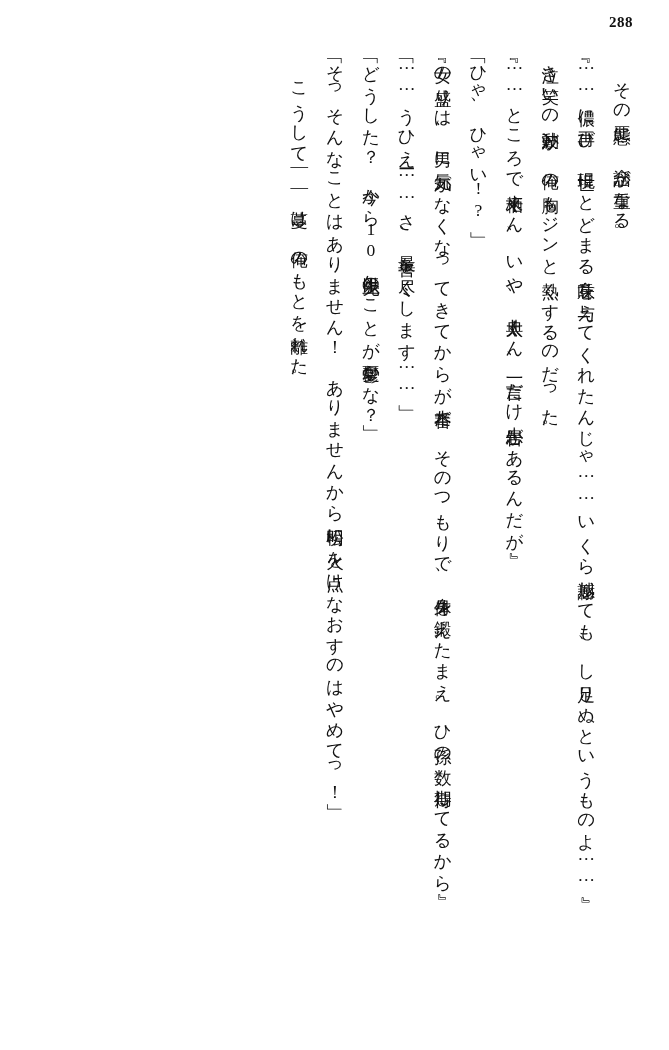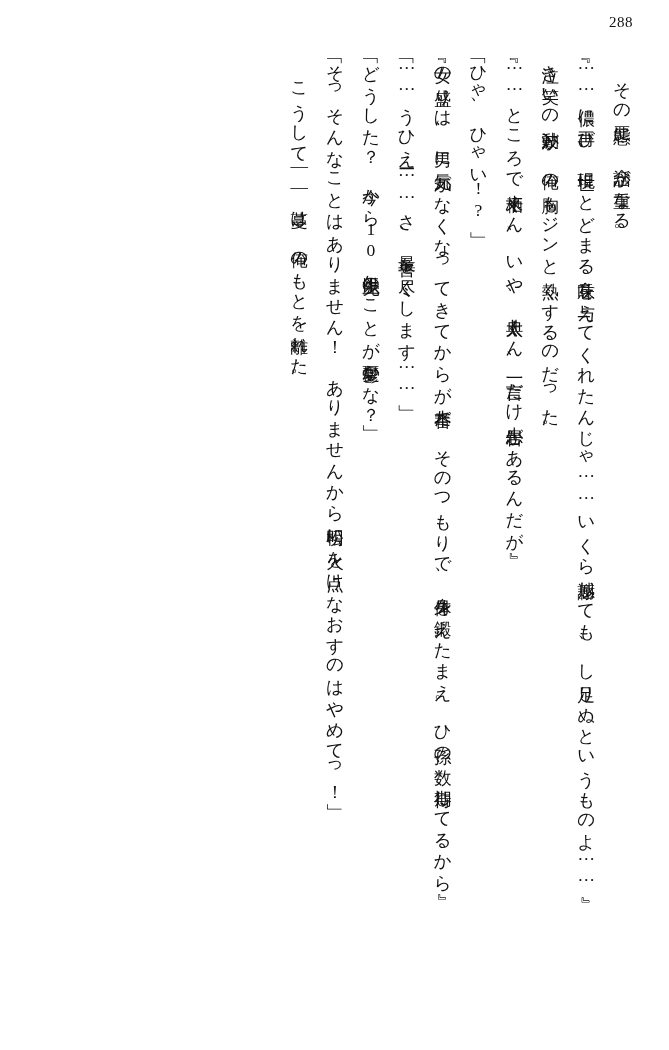--- a/index.html
+++ b/index.html
@@ -17,20 +17,21 @@
     color: #111111;
   }
   .page-number {
     position: absolute;
     top: 14px;
     right: 36px;
     font-size: 15px;
     letter-spacing: 0.5px;
     color: #111111;
     font-family: "Liberation Serif", "DejaVu Serif", serif;
+    font-weight: bold;
   }
   .body-text {
     position: absolute;
     top: 52px;
     right: 30px;
     bottom: 30px;
     left: 30px;
     writing-mode: vertical-rl;
     text-orientation: upright;
     font-size: 17.5px;

